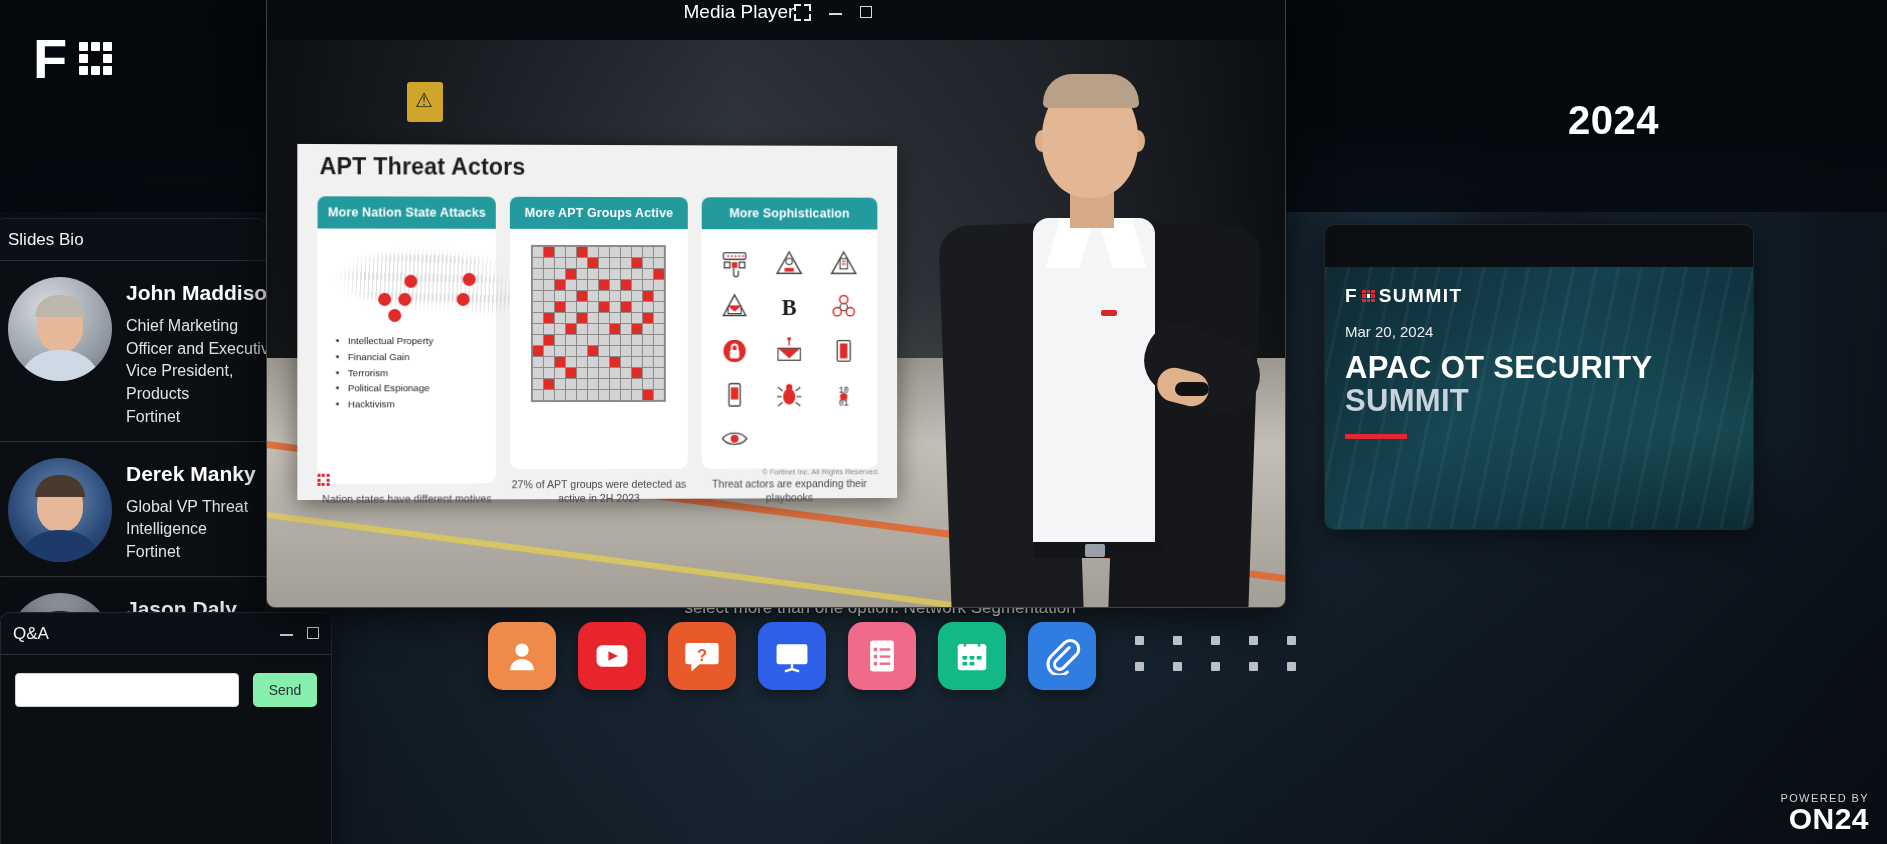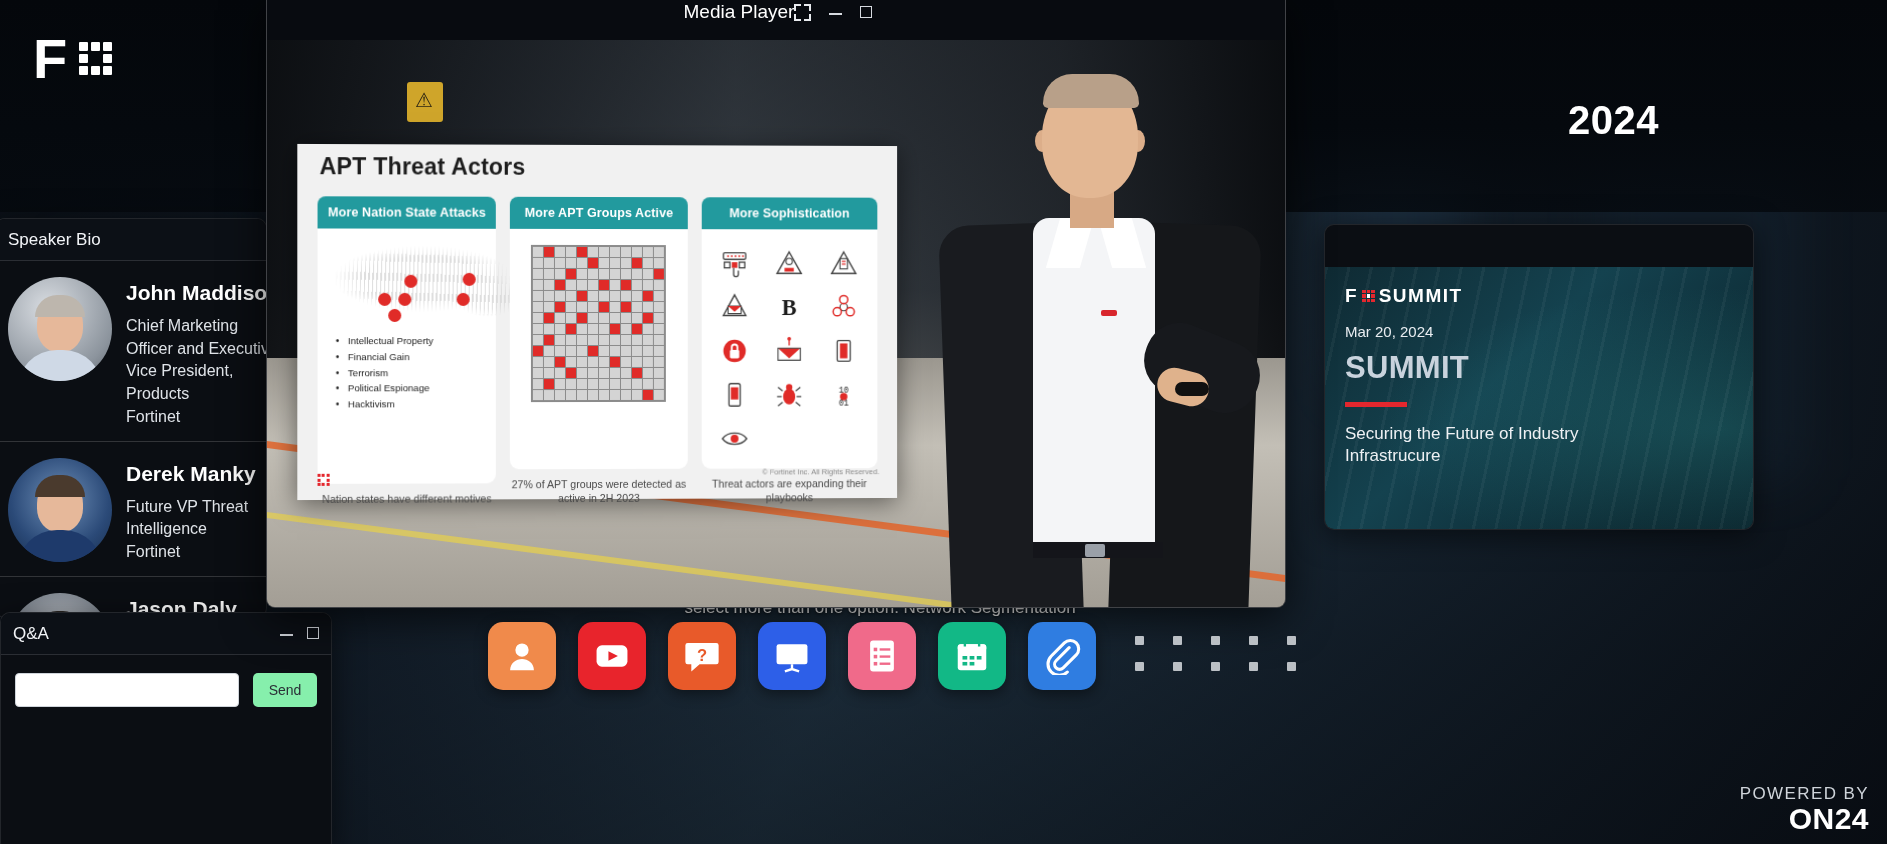--- a/index.html
+++ b/index.html
@@ -314,21 +314,21 @@
   
   .dot-strip { position:absolute; left: 1135px; top: 636px; width: 180px; height: 60px; z-index:5; }
   .dot-strip i {
     position:absolute; width: 9px; height: 9px; background: rgba(225,228,232,.82); border-radius:1px;
   }
 
   
   .powered {
     position:absolute; right: 18px; bottom: 10px; text-align:right; z-index: 50;
   }
-  .powered .pb { color:#cfd4da; font-size: 17px; letter-spacing: 1.4px; }
+  .powered .pb { color:#cfd4da; font-size: 11px; letter-spacing: 1.4px; }
   .powered .on24 { color:#ffffff; font-size: 30px; font-weight: 700; letter-spacing: .5px; line-height: 1; }
 </style>
 </head>
 <body>
 
 <div id="stage">
 
   <div class="bg-photo"></div>
   <div class="bg-blur-shapes">
     <div class="bs" style="left:1340px;top:30px;width:120px;height:360px;background:rgba(40,70,95,.55)"></div>
@@ -349,21 +349,21 @@
           <i></i>
           <i></i>
           <i></i>
       </span>
     </div>
     <div class="header-title-right">2024</div>
   </div>
 
   <div class="panel" id="speaker-bio">
     <div class="panel-title-bar">
-      <span class="panel-title">Speaker Bio</span>
+      <span class="panel-title">Slides Bio</span>
     </div>
     <div class="bio-body">
       <div class="bio-row">
         <div class="avatar">
           <div class="face">
               <div class="hair"></div>
               <div class="head"></div>
               <div class="body-sh"></div>
             </div>
         </div>
@@ -376,21 +376,21 @@
       <div class="bio-row">
         <div class="avatar a2">
           <div class="face">
               <div class="hair"></div>
               <div class="head"></div>
               <div class="body-sh"></div>
             </div>
         </div>
         <div class="bio-text">
           <div class="bio-name">Derek Manky</div>
-          <div class="bio-role">Future VP Threat Intelligence</div>
+          <div class="bio-role">Global VP Threat Intelligence</div>
           <div class="bio-role">Fortinet</div>
         </div>
       </div>
       <div class="bio-row">
         <div class="avatar a3">
           <div class="face">
               <div class="hair"></div>
               <div class="head"></div>
             </div>
         </div>
@@ -428,24 +428,24 @@
               <i class="w"></i>
               <i></i>
               <i></i>
               <i></i>
               <i></i>
           </span>
           <span class="ml">SUMMIT</span>
         </div>
         <div class="st-date">Mar 20, 2024</div>
         <div class="st-title">
+          <div>APAC OT SECURITY</div>
           <div class="ln2">SUMMIT</div>
         </div>
         <div class="st-rule"></div>
-        <div class="st-sub">Securing the Future of Industry Infrastrucure</div>
       </div>
     </div>
   </div>
 
   <div class="panel" id="survey-window">
     <div class="survey-bar">
       <span class="survey-title">Survey</span>
       <span class="panel-win-btns">
         <span class="wbtn"><span class="dash"></span></span>
         <span class="wbtn"><span class="sq"></span></span>

